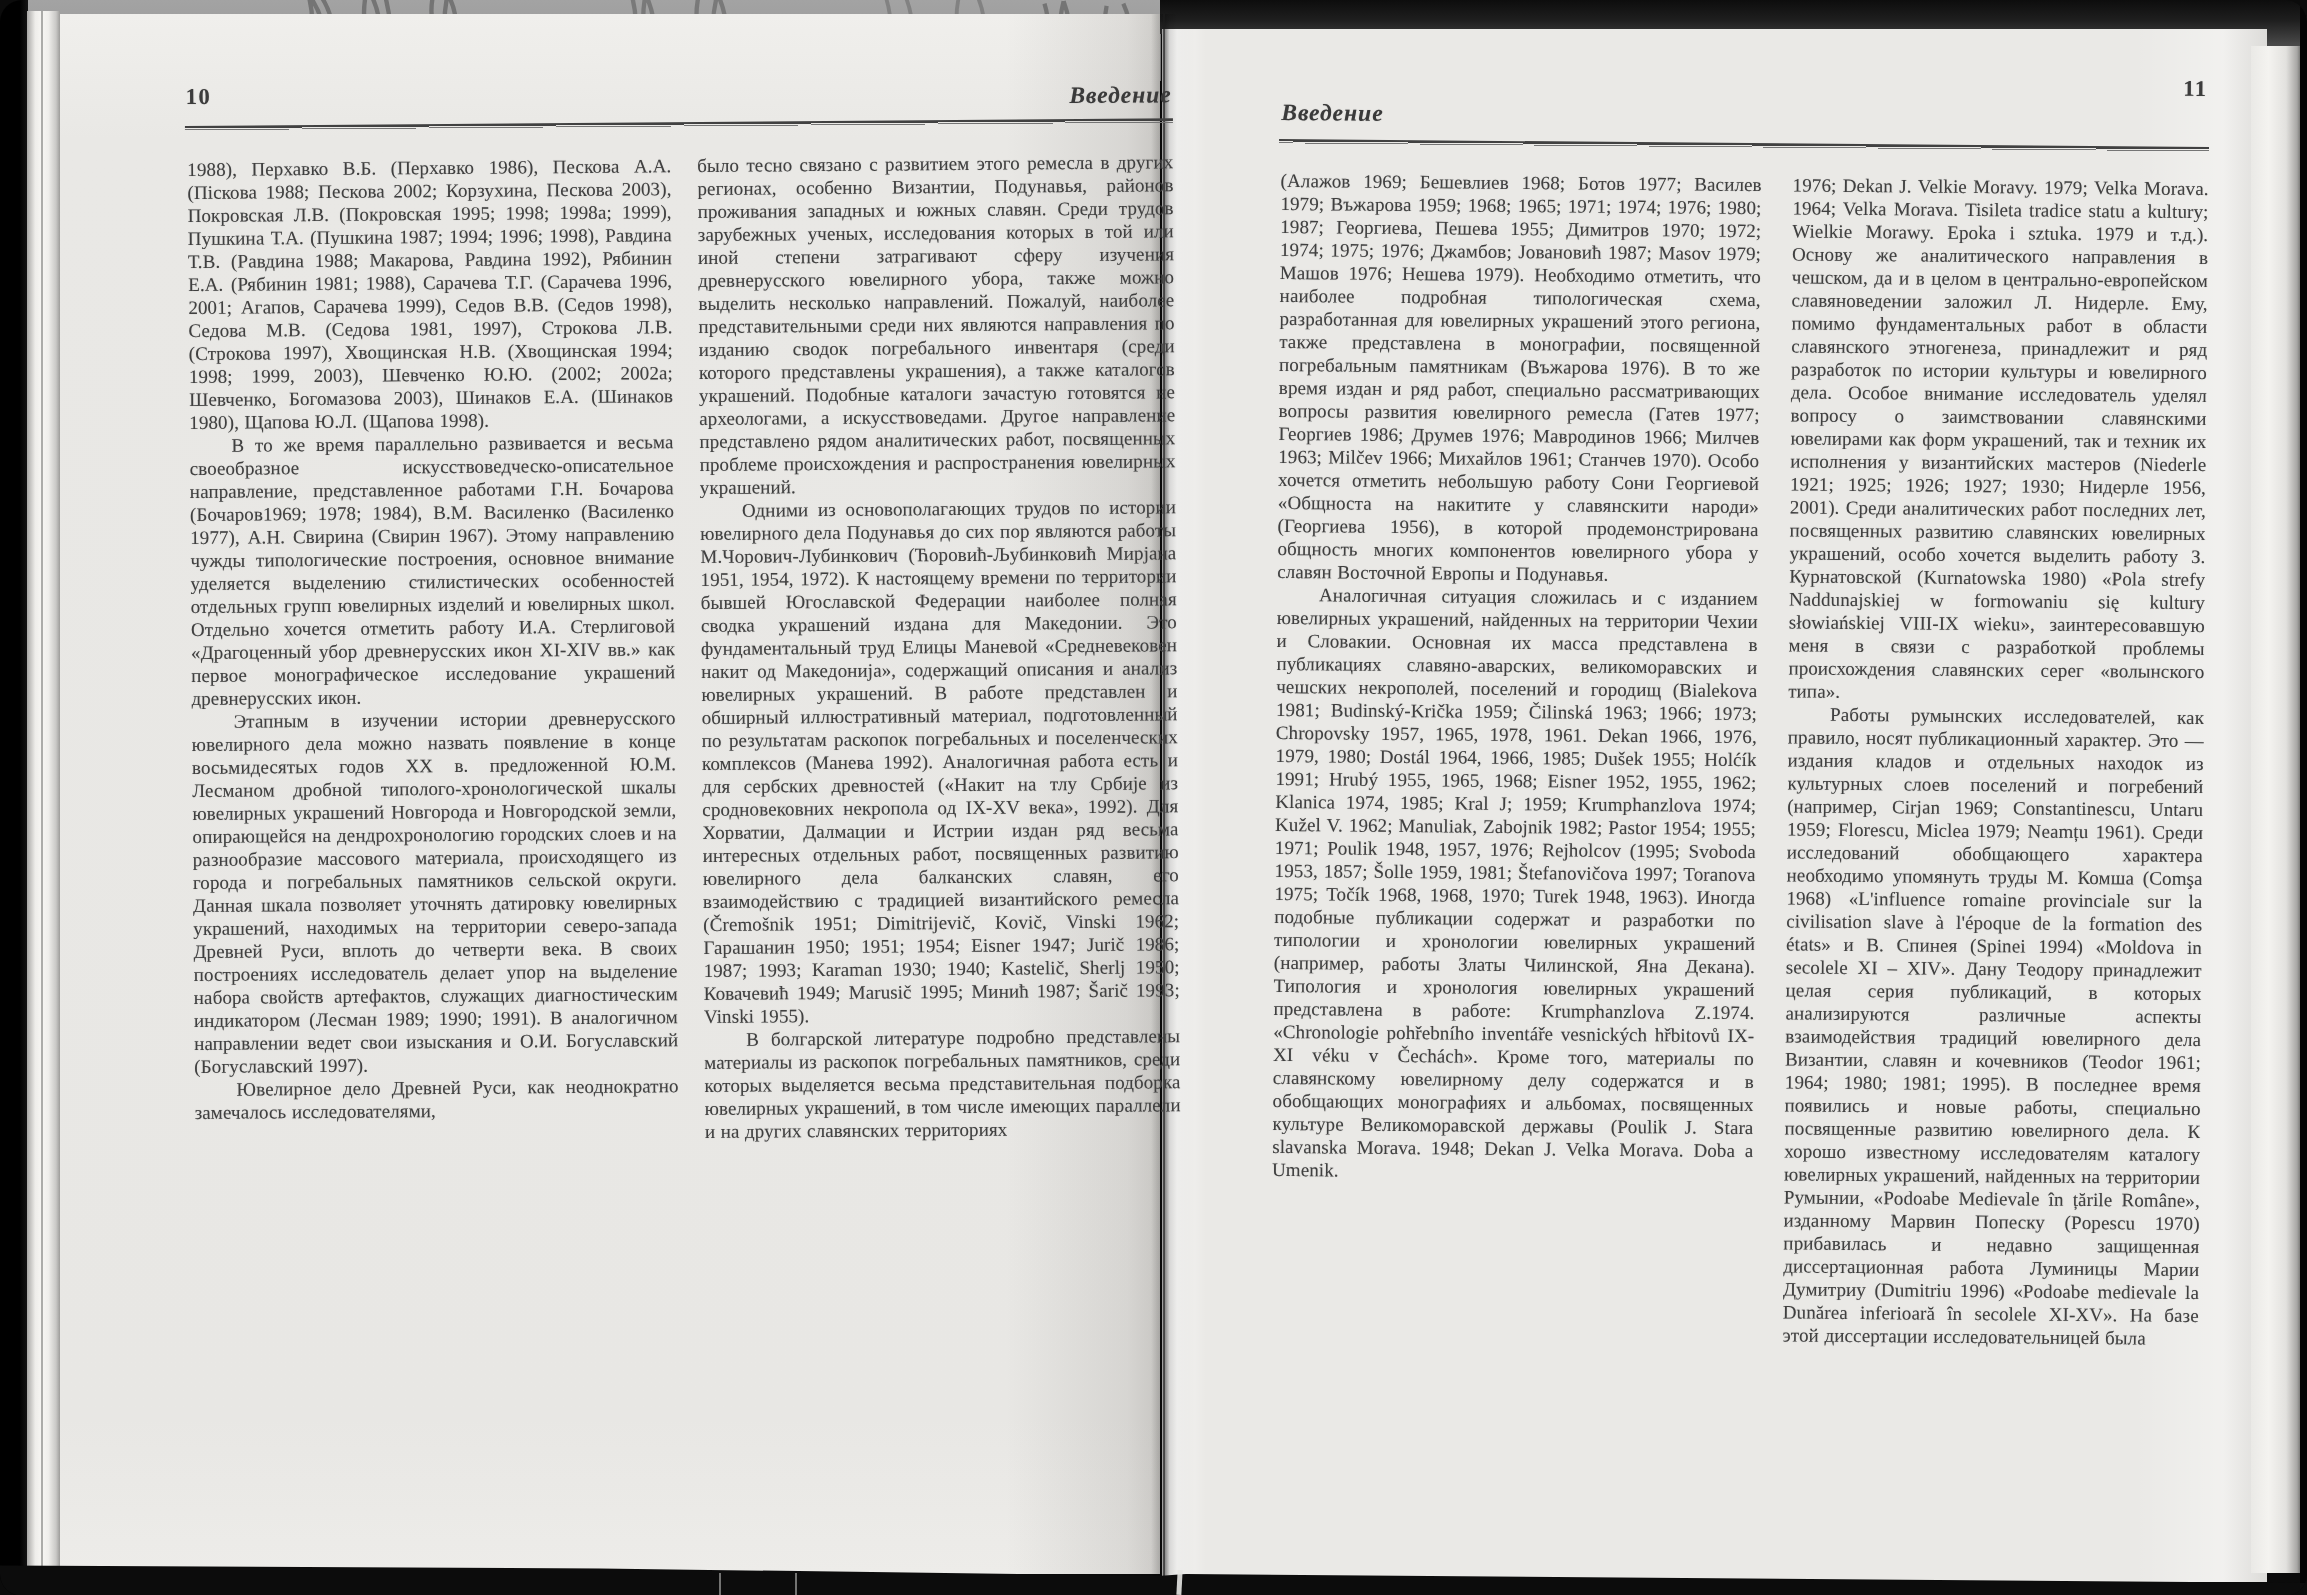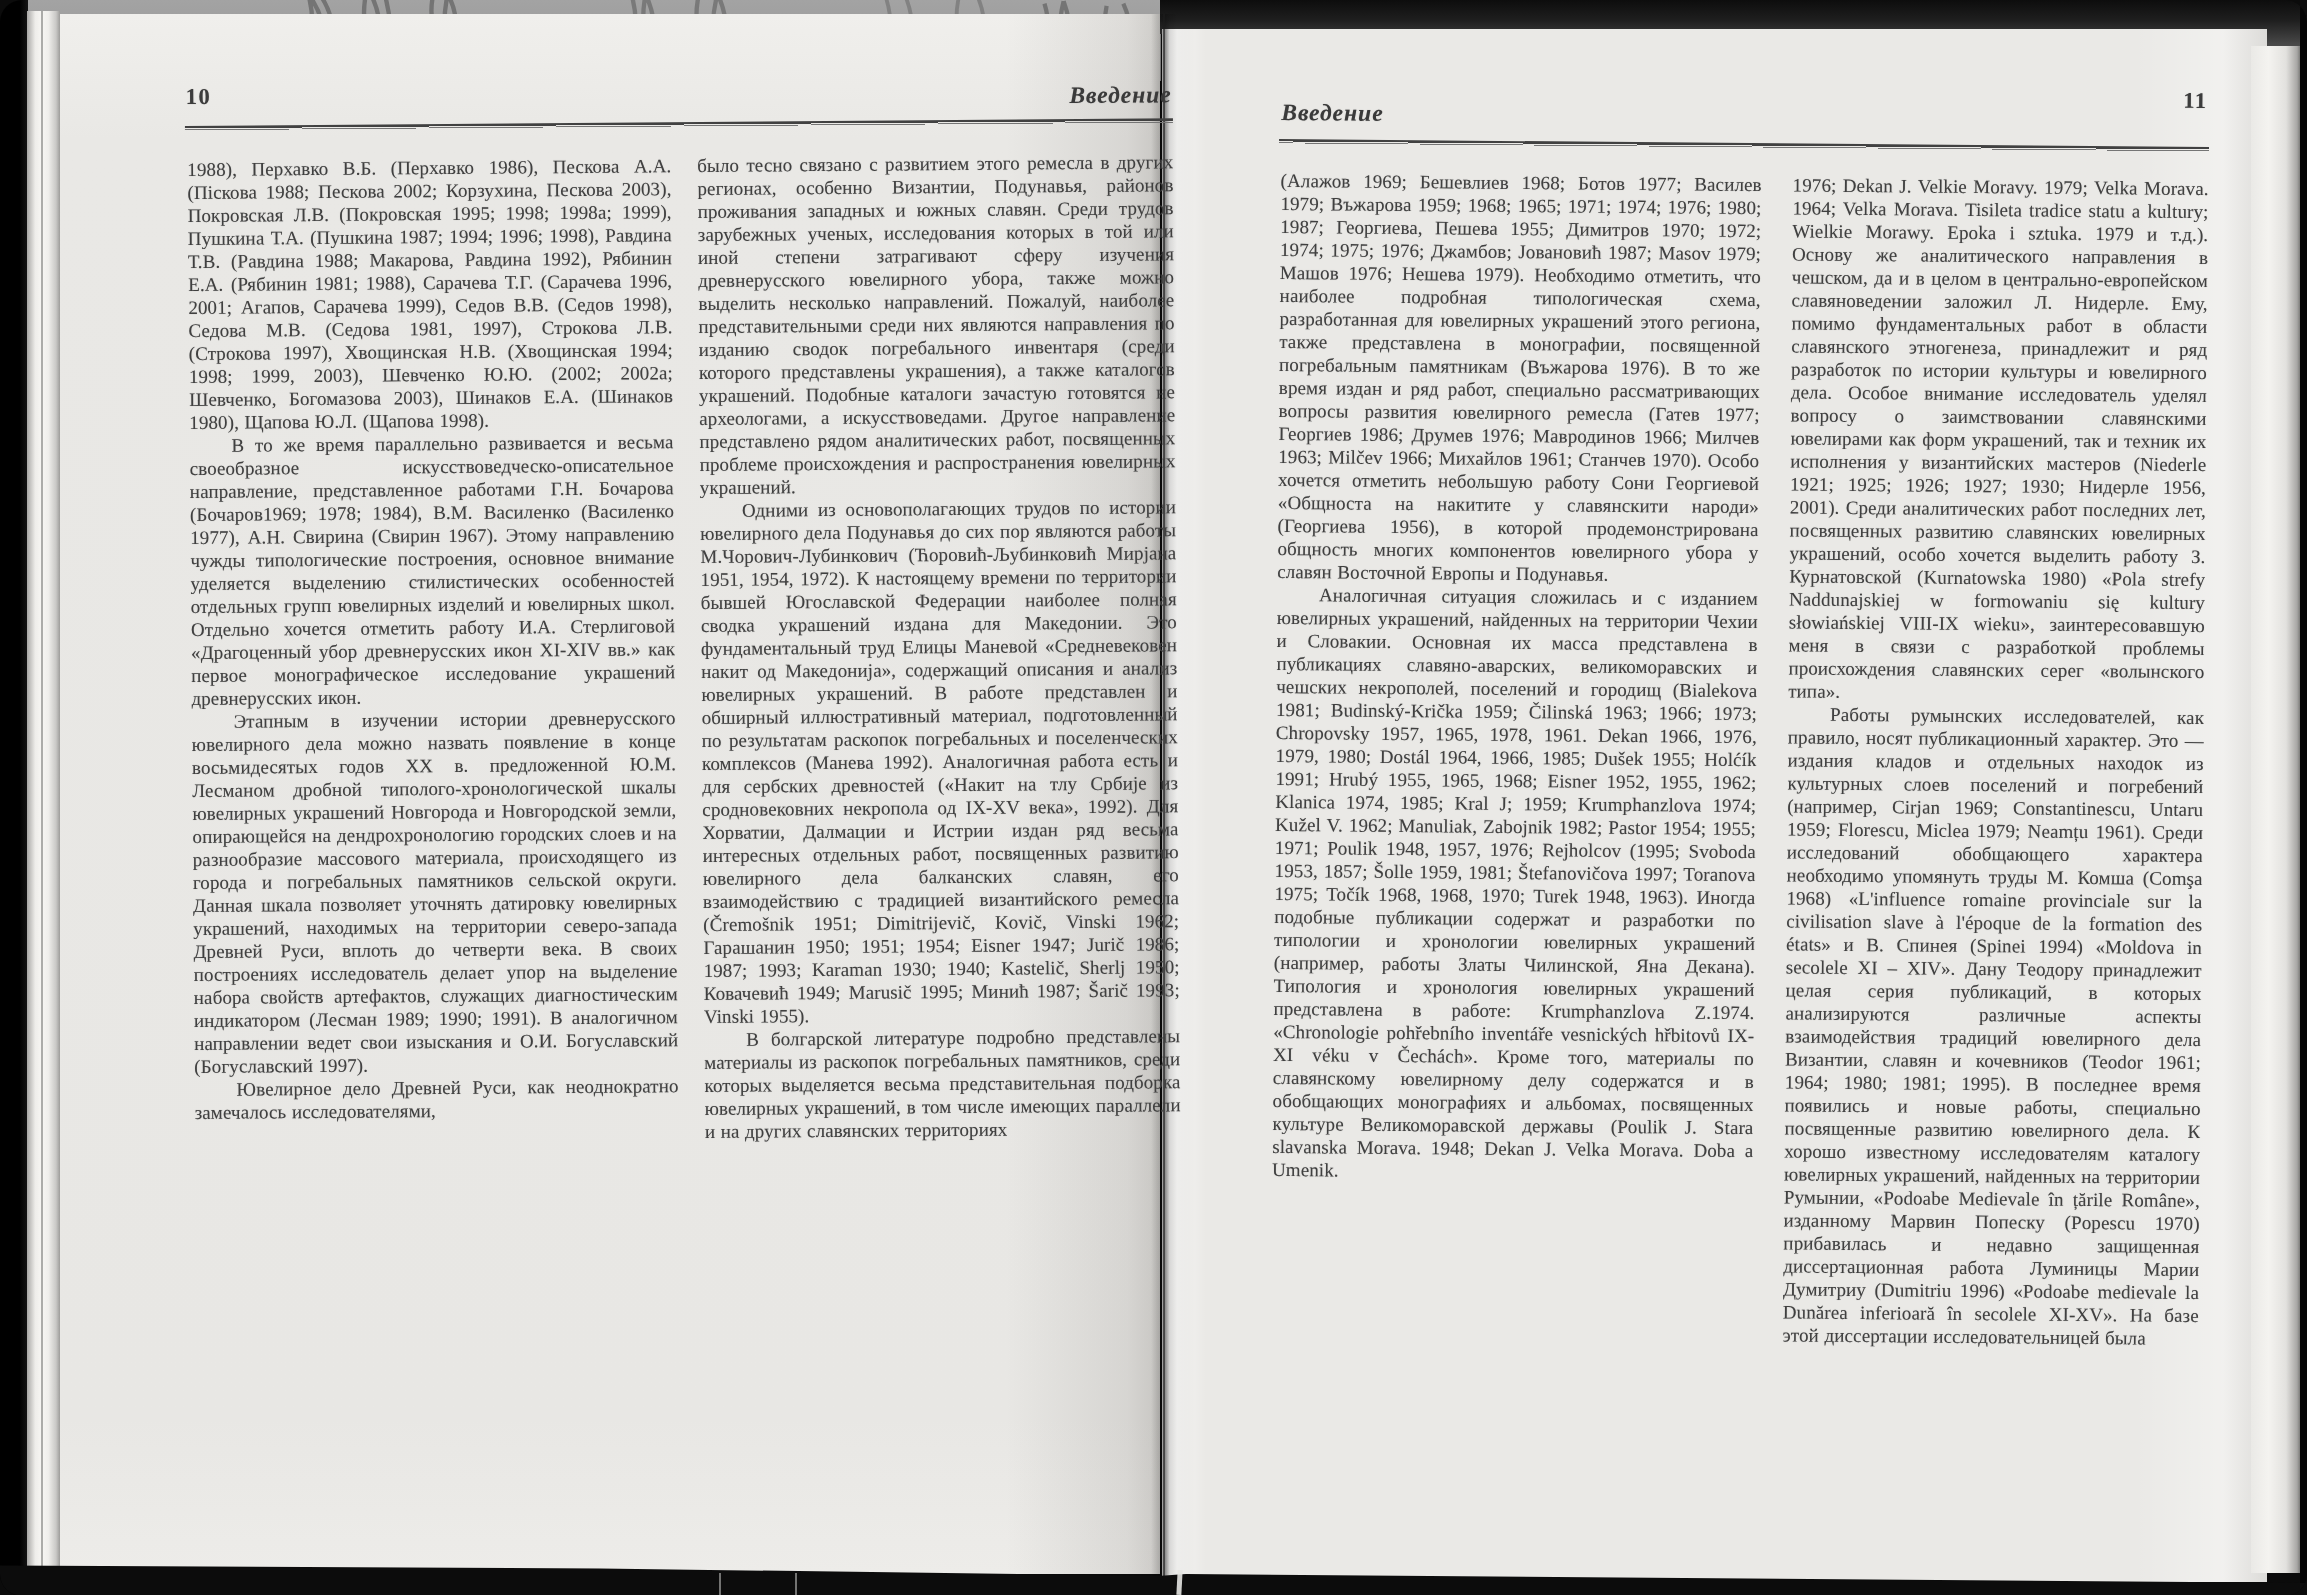--- a/index.html
+++ b/index.html
@@ -115,21 +115,21 @@
   .col p.para { margin: 0; }
   .col p.ind { text-indent: 42px; }
   #col1 { left: 187px;  top: 158px; width: 484px; height: 1306px; }
   #col2 { left: 697px; top: 158px; width: 476px;  height: 1306px; }
   #col3 { left: 1281px; top: 169px; width: 481px; height: 1310px; }
   #col4 { left: 1793px; top: 169px; width: 416px;  height: 1320px; }
   #hdr-left-num   { left: 186px;  top: 84px; }
   #hdr-left-title { left: 979px; top: 89px; width: 193px; text-align: right; }
   #rule-left      { left: 185px;  top: 126px; width: 988px; }
   #hdr-right-title{ left: 1281px; top: 99px; }
-  #hdr-right-num  { left: 2145px; top: 80px; width: 62px; text-align: right; }
+  #hdr-right-num  { left: 2145px; top: 68px; width: 62px; text-align: right; }
   #rule-right     { left: 1279px; top: 139px; width: 930px; }
 </style>
 </head>
 <body>
 
 <div id="stage">
 
   <div class="band-left">
     <svg class="ornament" style="left:262px" width="202" height="82" viewBox="0 0 420 170">
       <g fill="none" stroke="#5e5e5e" stroke-width="9" opacity="0.85">

